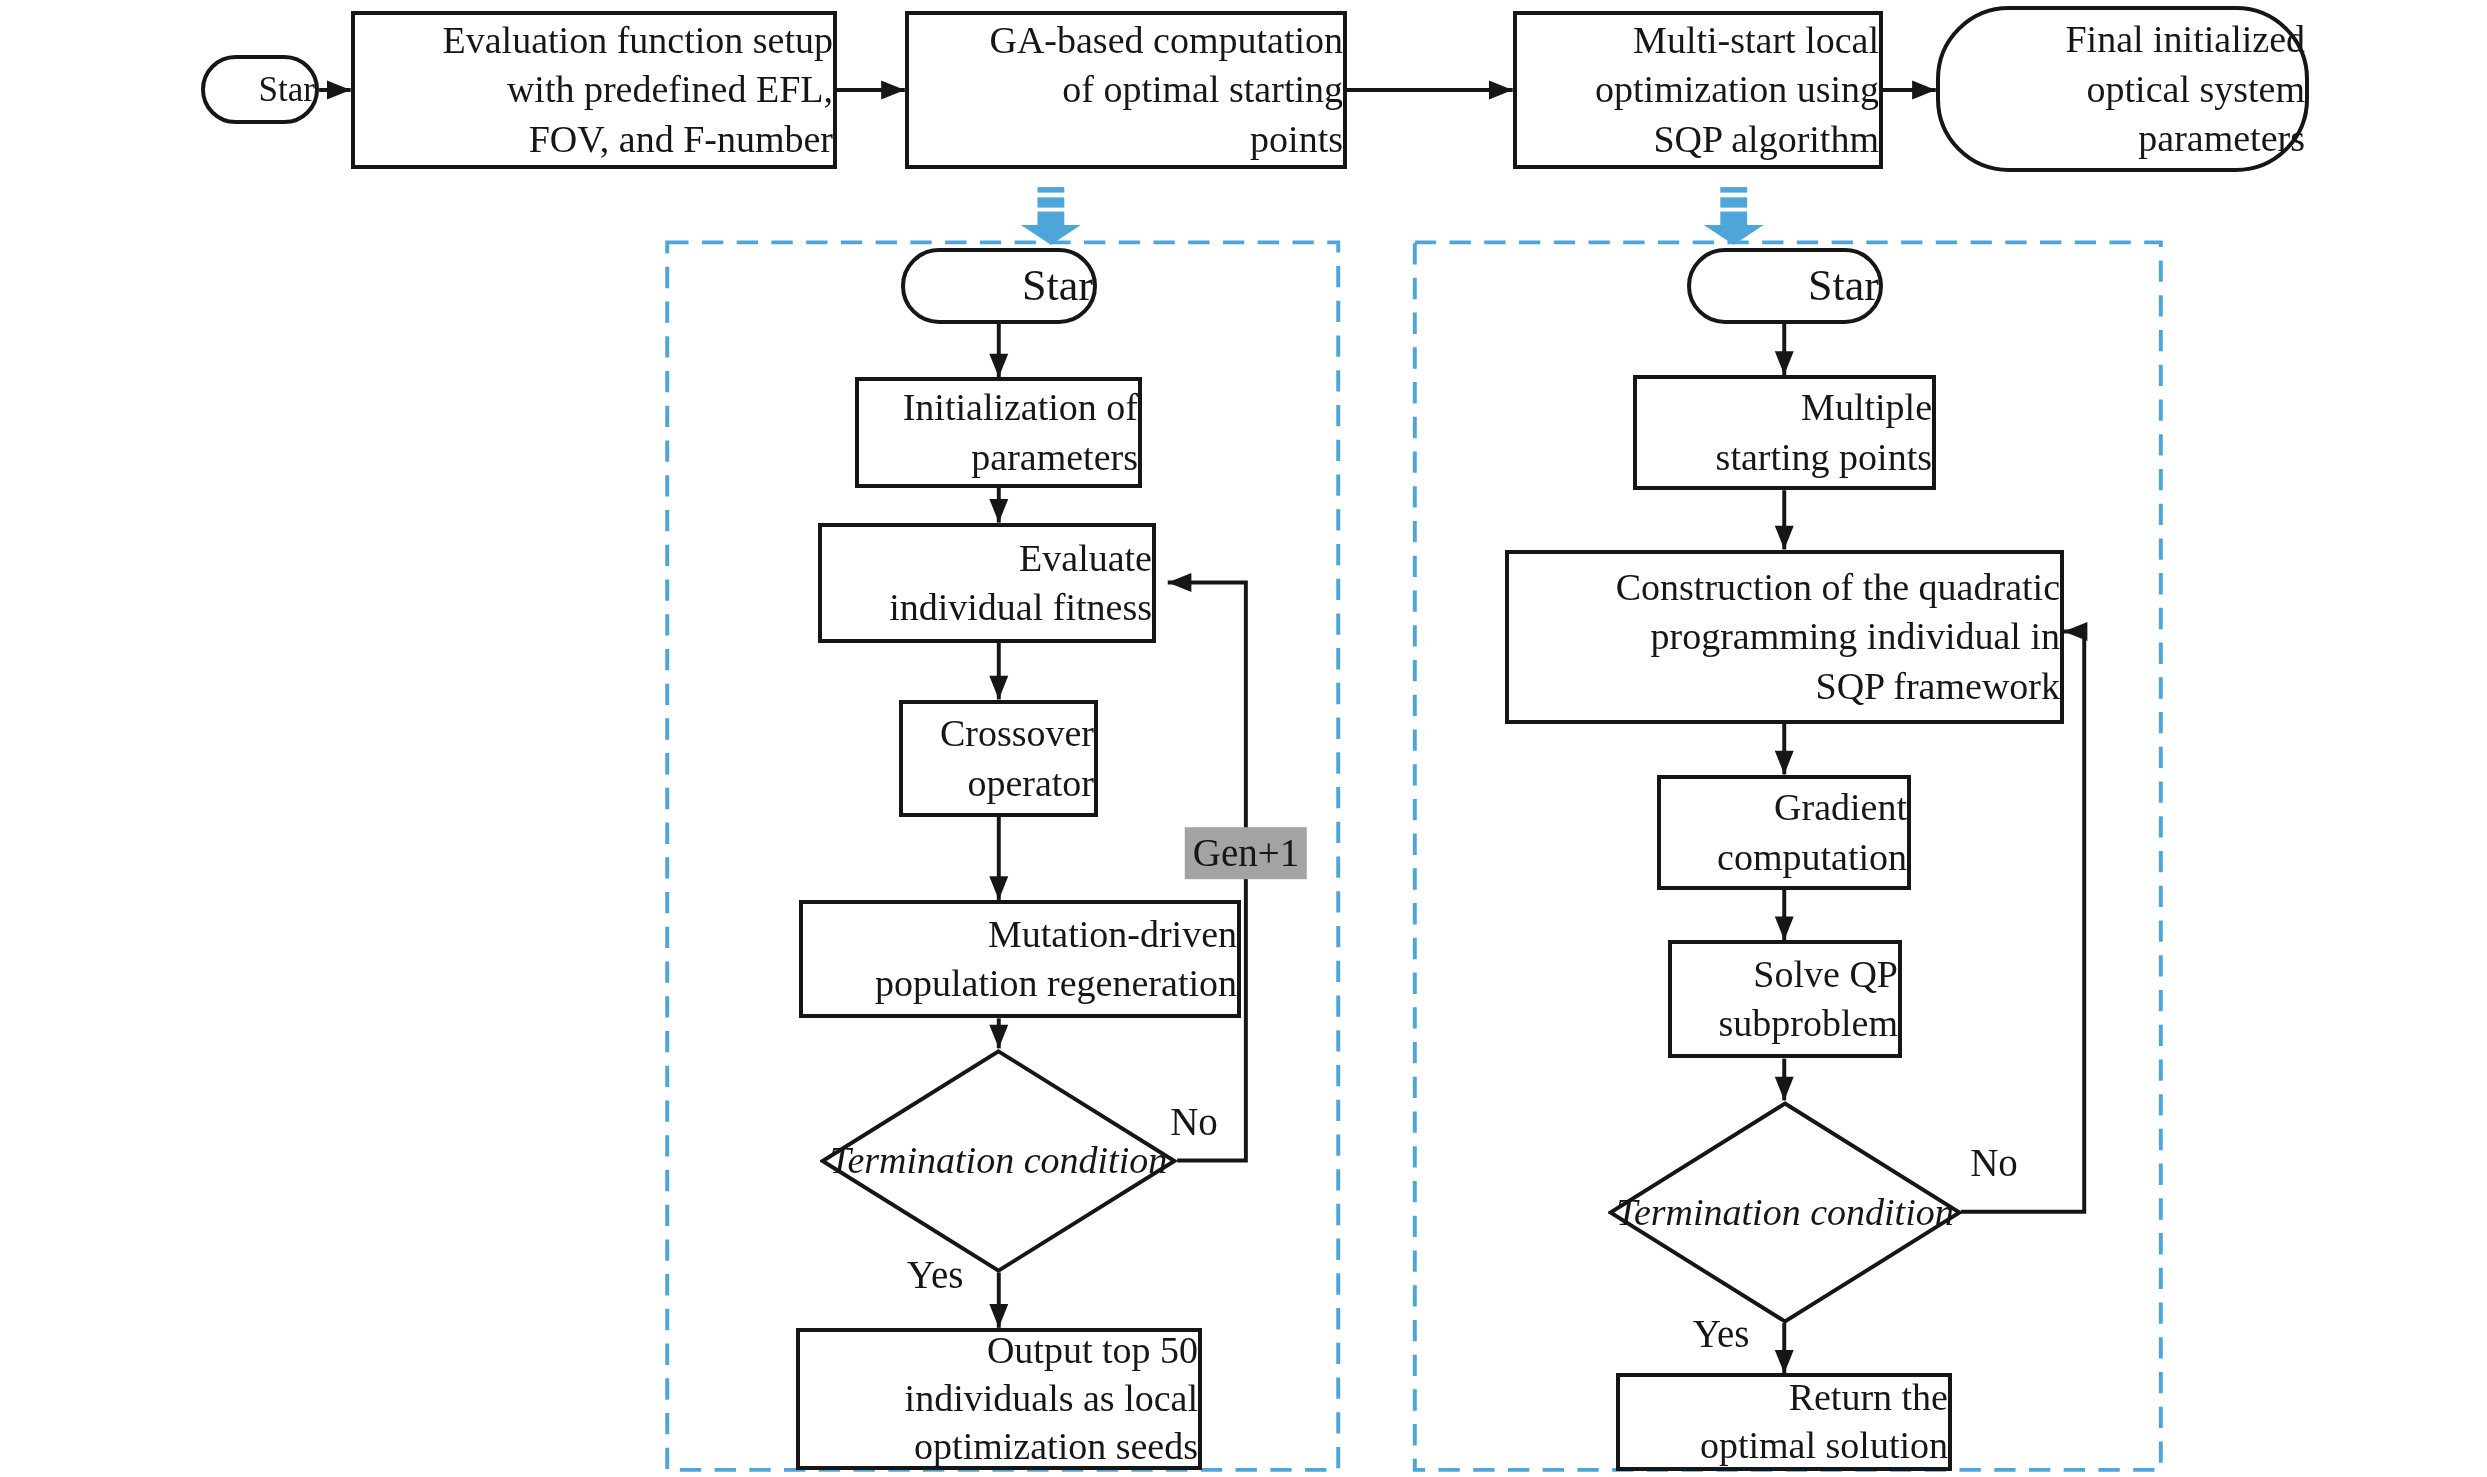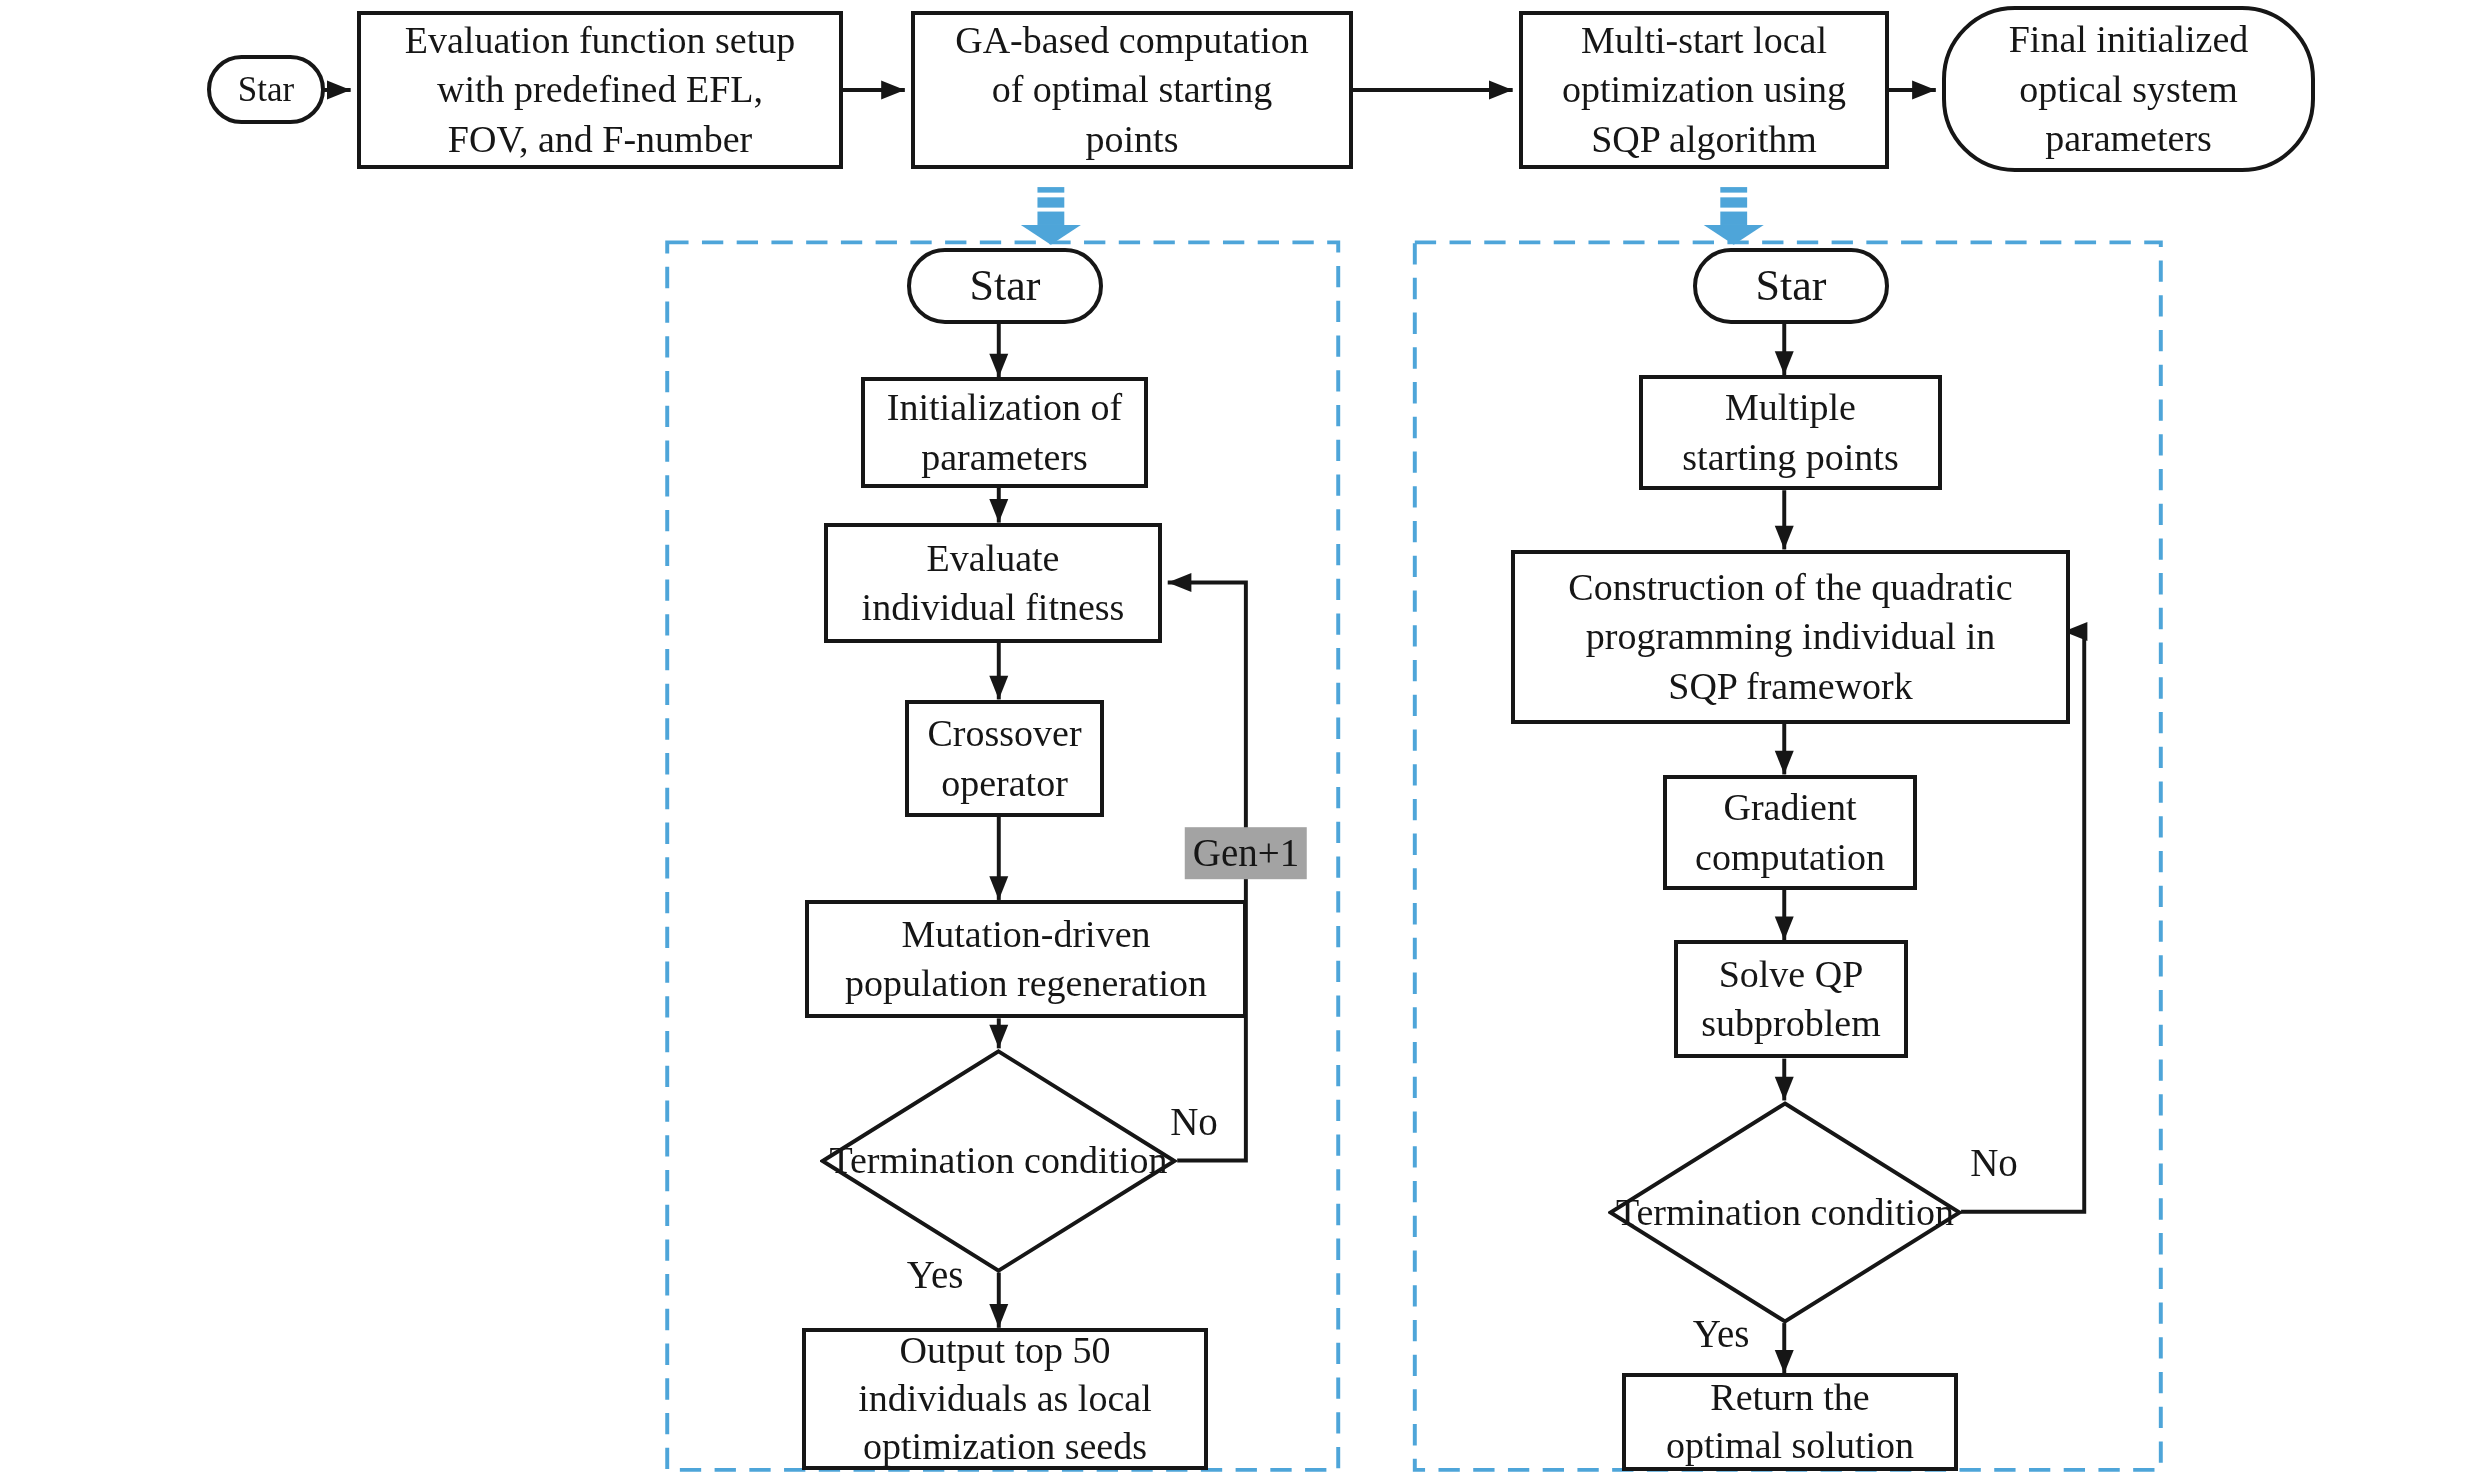--- a/index.html
+++ b/index.html
@@ -8,39 +8,39 @@
     width:2487px;height:1477px;
     background:#ffffff;
     font-family:"Liberation Serif","DejaVu Serif",serif;
     color:#161616;
     overflow:hidden;
   }
   svg.layer{position:absolute;left:0;top:0;}
   .node{
     position:absolute;
     display:flex;flex-direction:column;
-    align-items:center;justify-content:center;
+    align-items:flex-end;justify-content:center;
     text-align:center;
     background:#ffffff;
     border:4px solid #161616;
     box-sizing:border-box;
-    font-size:38px;line-height:1.30;margin-left:6px;
+    font-size:38px;line-height:1.30;
   }
   .node span{display:block;white-space:nowrap;}
   .stadium{border-radius:789px;font-size:44px;}
   .stadium.small{font-size:35px;}
   .biground{border-radius:73px;}
   .diamond{
     position:absolute;background:transparent;border:none;
     display:flex;align-items:center;justify-content:center;
   }
   .diamond svg{position:absolute;left:0;top:0;}
   .diamond .dtext{
     position:relative;text-align:center;
-    font-size:38px;line-height:1.30;
+    font-size:38px;line-height:1.30;font-style:italic;
   }
   .flabel{
     position:absolute;
     transform:translate(-50%,-50%);
     font-size:39px;line-height:1;
     white-space:nowrap;
     text-align:center;
   }
   .flabel.bg{background:#a3a3a3;padding:6.3px 8px;}
   .tight{line-height:1.26;}

